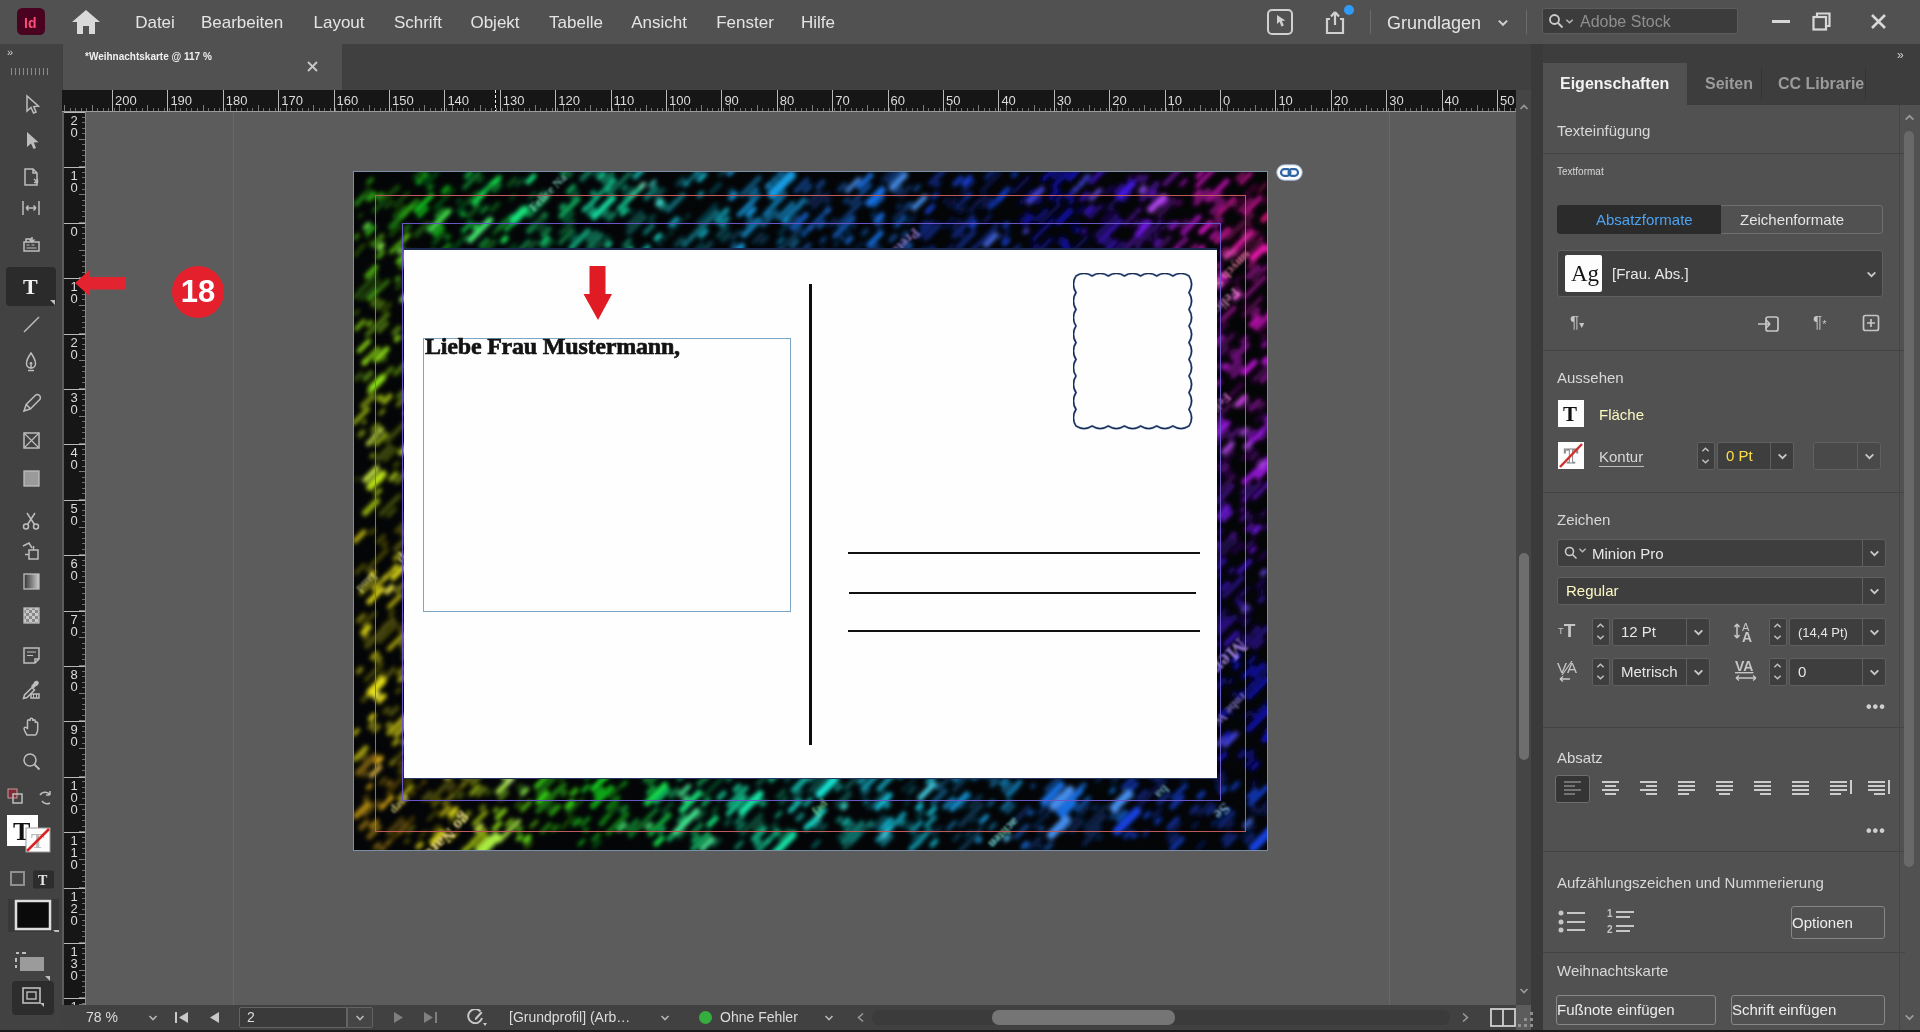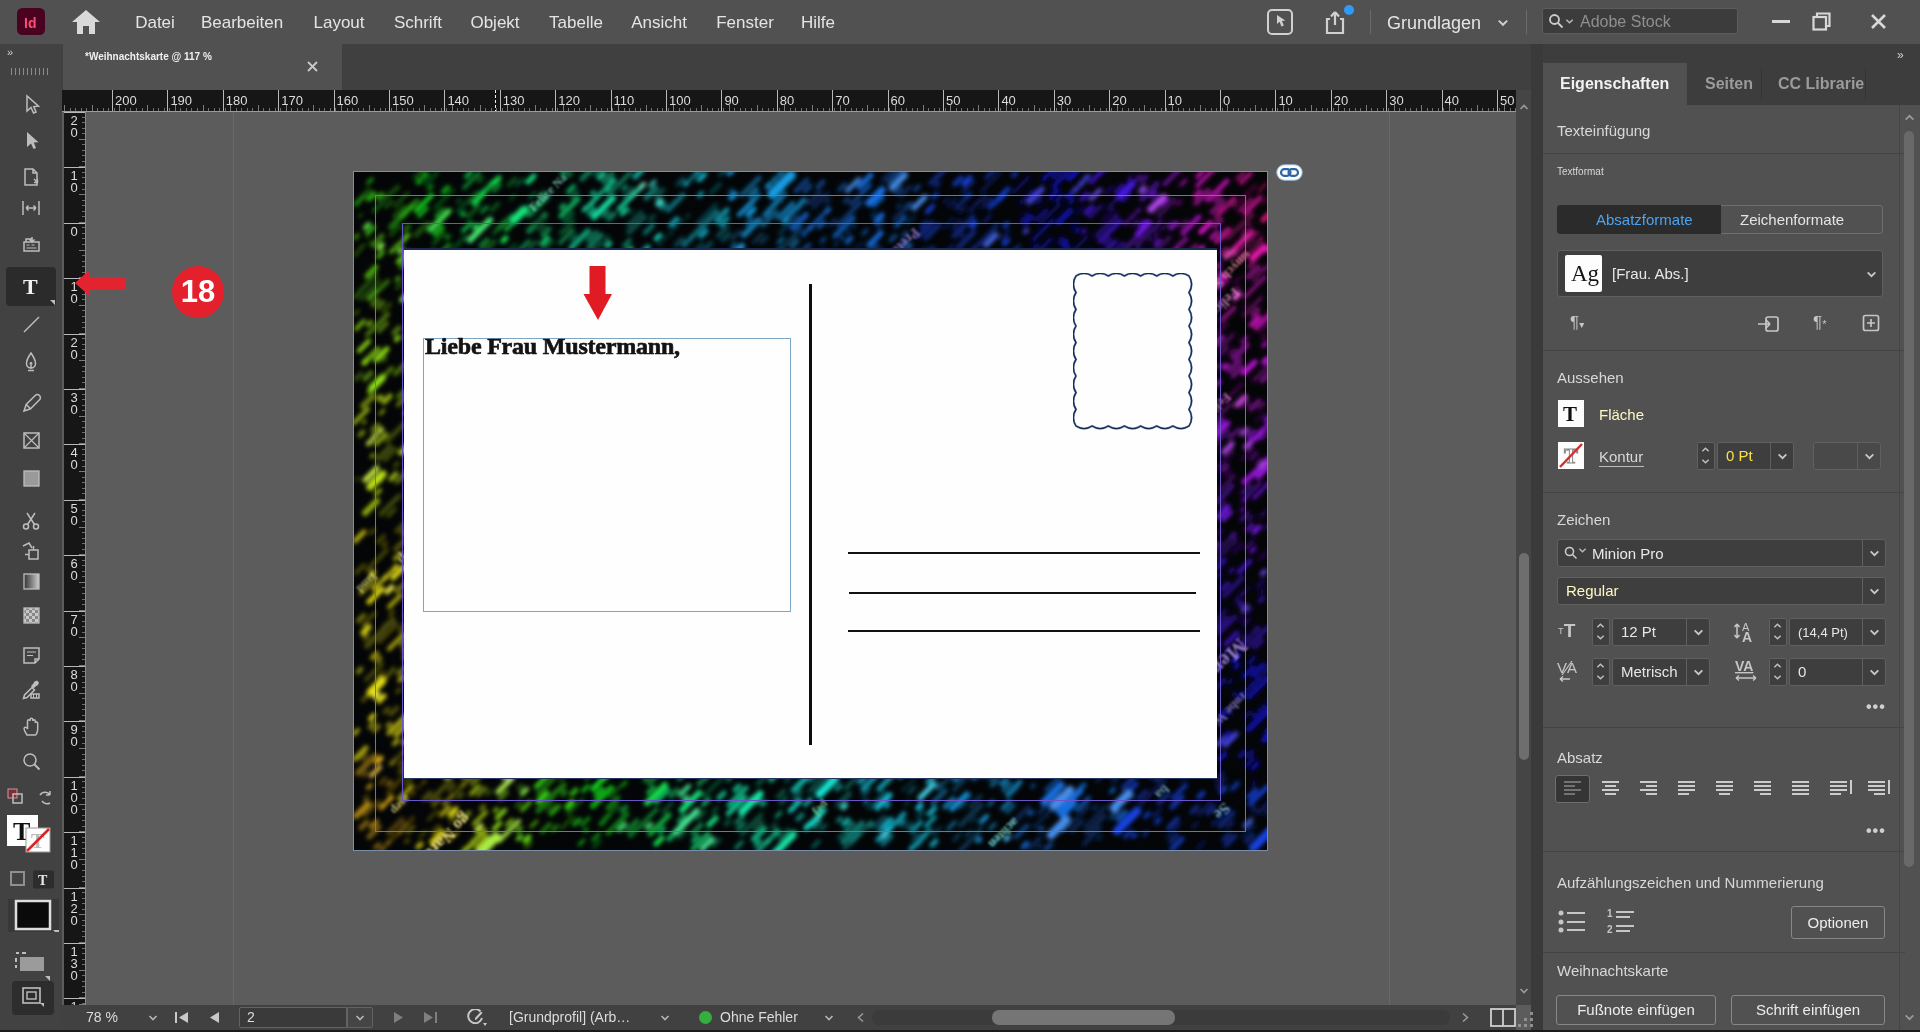--- a/index.html
+++ b/index.html
@@ -18,21 +18,21 @@
 #paneltabs{left:1543px;top:44px;width:377px;height:61px;background:#3d3d3d}
 #statusbar{left:62px;top:1005px;width:1454px;height:25px;background:#414141}
 #bottomline{left:0;top:1030px;width:1920px;height:2px;background:#1a1a1a}
 .tick{position:absolute;top:0;width:1px;height:22px;background:#b9b9b9}
 .ticklab{position:absolute;top:3px;font-size:13px;color:#dcdcdc}
 .vticklab{position:absolute;left:3px;font-size:13px;color:#dcdcdc;line-height:12px;text-align:center;width:14px}
 .pline{position:absolute;color:#131313;font-family:"Liberation Serif",serif;font-weight:bold;font-size:24px;white-space:nowrap;line-height:29px;-webkit-text-stroke:0.65px #131313;letter-spacing:-0.2px}
 .plabel{position:absolute;font-size:15px;color:#d8d8d8;white-space:nowrap}
 .pdiv{position:absolute;left:1543px;width:362px;height:1px;background:#444444}
 .dd{position:absolute;background:#3d3d3d;border:1px solid #606060;border-radius:3px;color:#e2e2e2;font-size:15px}
-.btn{position:absolute;border:1px solid #878787;border-radius:3px;color:#ececec;font-size:15px;text-align:center}
+.btn{position:absolute;border:1px solid #878787;border-radius:3px;color:#ececec;font-size:15px;text-align:left}
 .bar{position:absolute;height:2px;background:#cccccc}
 </style></head><body>
 <div class="abs" id="menubar">
     <svg class="abs" style="left:17px;top:8px" width="28" height="27" viewBox="0 0 28 27">
       <rect width="28" height="27" rx="5.5" fill="#49021f"></rect>
       <text x="7" y="19.5" font-family="Liberation Sans" font-weight="bold" font-size="14" fill="#ff4c78">Id</text>
     </svg>
     <svg class="abs" style="left:71px;top:9px" width="30" height="26" viewBox="0 0 30 26">
       <path d="M15 1 L29 13 24 13 24 25 18 25 18 17 12 17 12 25 6 25 6 13 1 13 Z" fill="#d9d9d9"></path>
     </svg>

